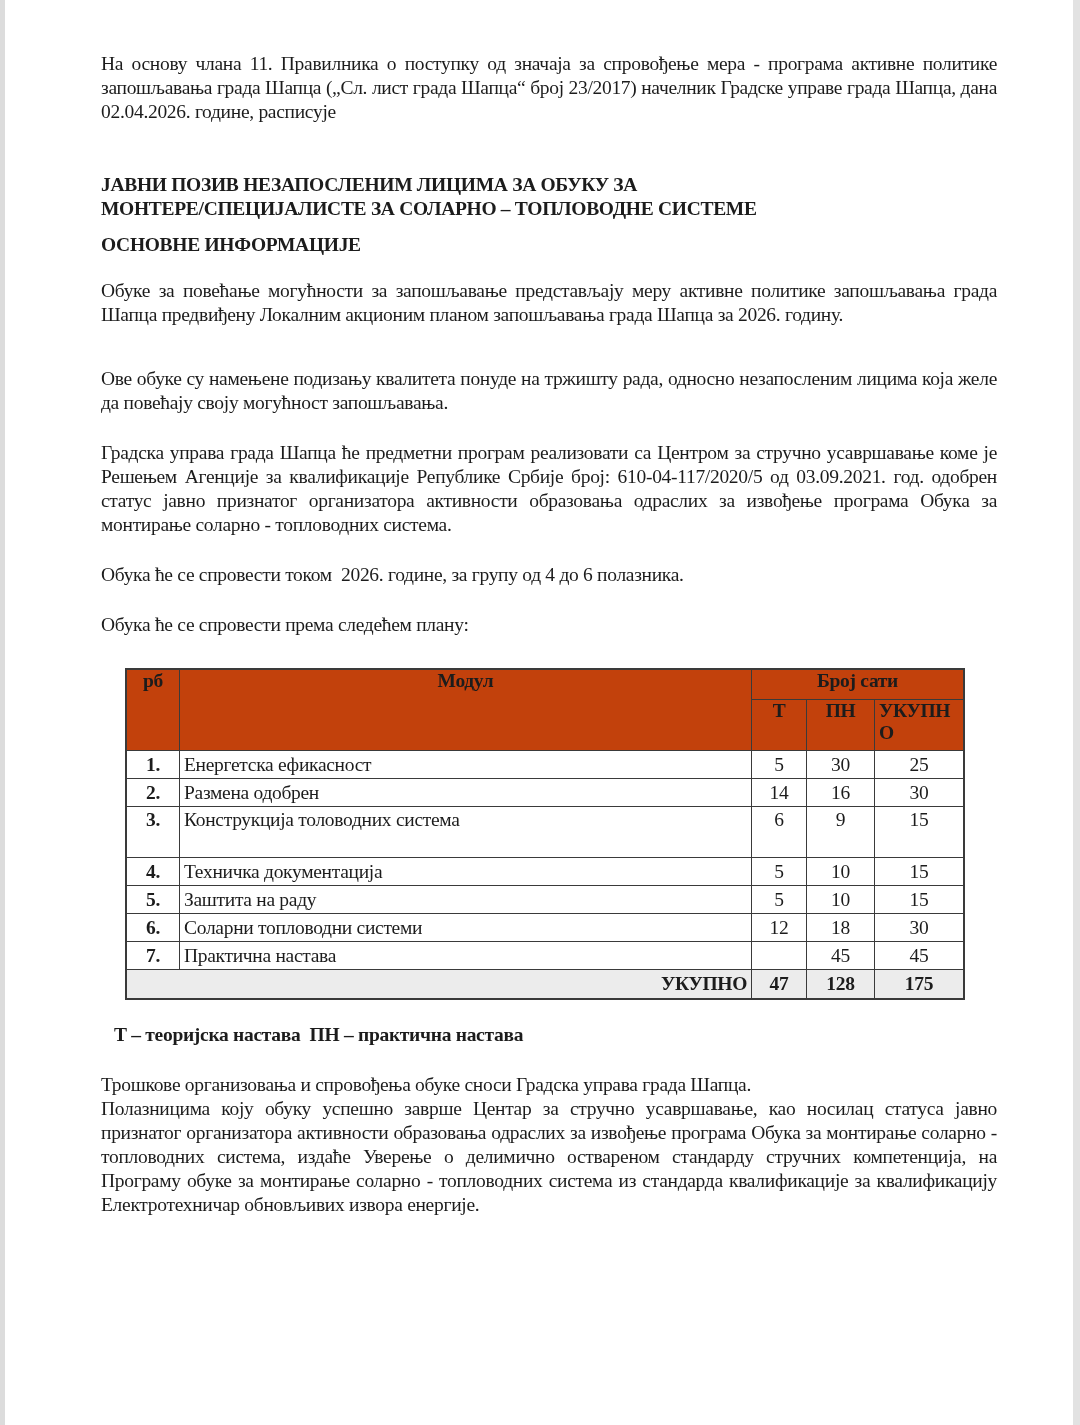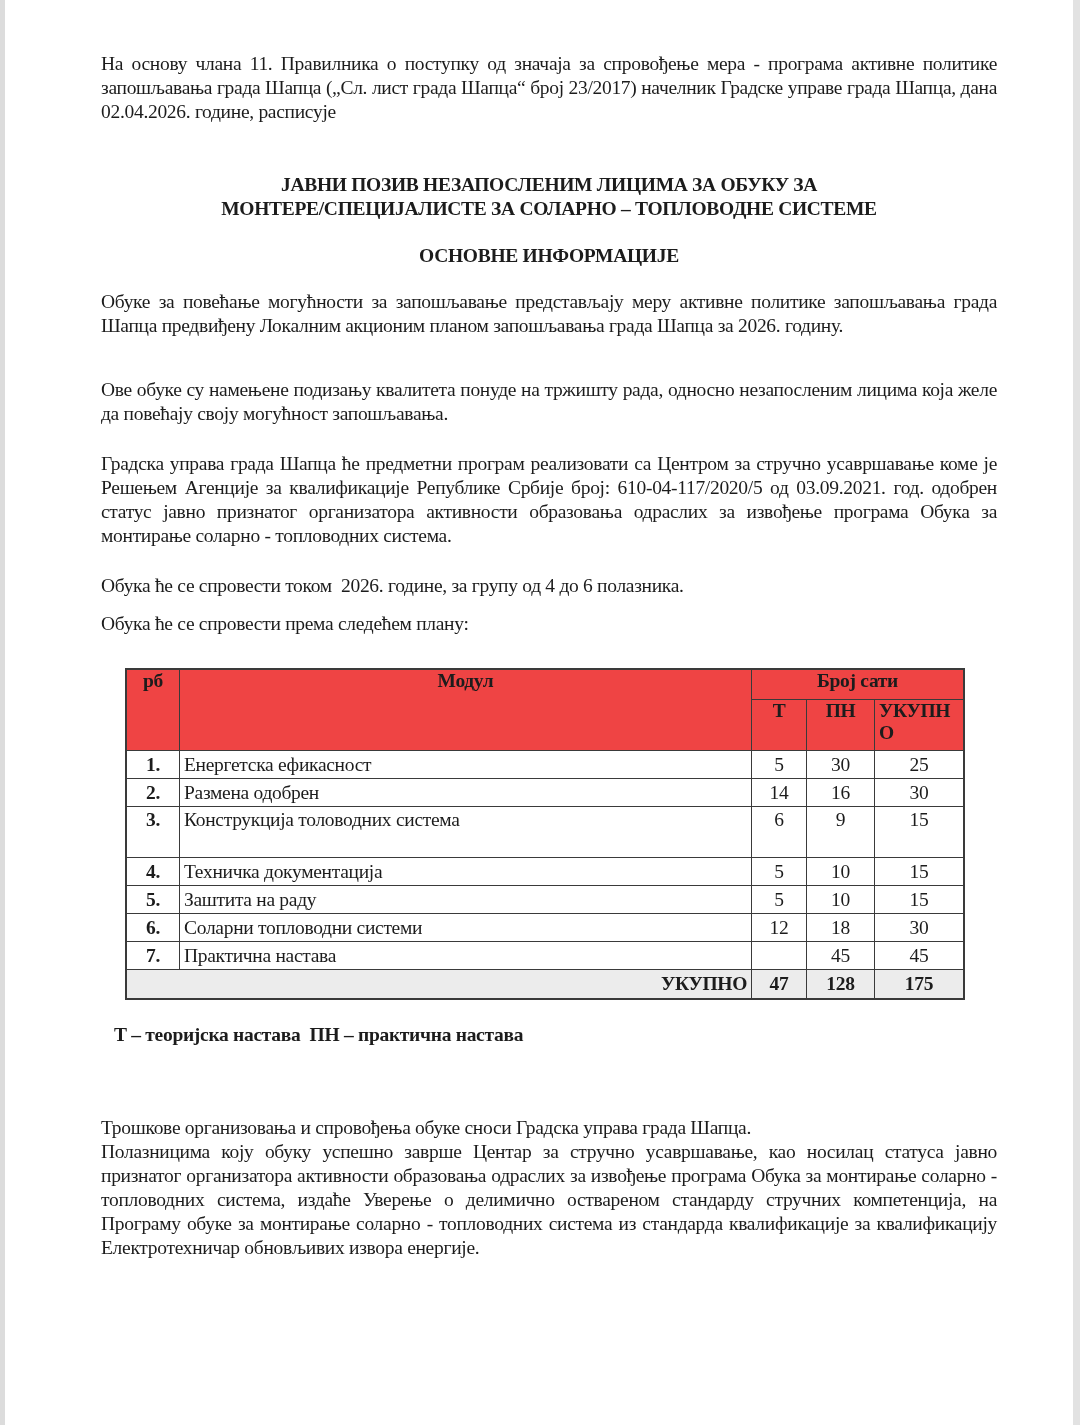--- a/index.html
+++ b/index.html
@@ -29,55 +29,54 @@
       top: 52px;
       width: 896px;
       font-size: 19.5px;
       line-height: 24px;
       letter-spacing: -0.3px;
     }
     p { margin: 0; }
     .just { text-align: justify; text-align-last: auto; }
     .intro { margin-bottom: 16px; }
     .title {
-      text-align: center;
+      text-align: left;
       font-weight: bold;
       font-size: 19.5px;
       line-height: 24px;
       margin-top: 49px;
       padding-left: 0;
     }
     .subtitle {
-      text-align: center;
-      font-weight: bold;
-      margin-top: 23px;
+      font-weight: bold;
+      margin-top: 12px;
     }
     .para1 { margin-top: 22px; }
     .para2 { margin-top: 40px; }
     .para3 { margin-top: 26px; }
     .para4 { margin-top: 26px; }
-    .para5 { margin-top: 14px; }
+    .para5 { margin-top: 26px; }
 
     table.plan {
       position: absolute;
       left: 24px;
       top: 616px;
       width: 840px;
       border-collapse: collapse;
       border: 2px solid #3a3a3a;
       font-size: 19.5px;
       line-height: 22px;
     }
     table.plan td, table.plan th {
       border: 1px solid #3a3a3a;
       padding: 0 4px;
       vertical-align: top;
     }
     table.plan th {
-      background: #ef4444;
+      background: #c2410c;
       font-weight: bold;
       font-family: Liberation Serif, serif;
     }
     .col-rb { width: 44px; text-align: center; font-weight: bold; }
     .col-mod { text-align: left; }
     .col-t { width: 46px; text-align: center; }
     .col-pn { width: 59px; text-align: center; }
     .col-uk { width: 80px; text-align: center; }
     th.h-rb { vertical-align: middle; text-align: center; height: 80px; padding-bottom: 10px; }
     th.h-mod { vertical-align: middle; text-align: center; padding-bottom: 10px; }
@@ -92,21 +91,21 @@
     .legend {
       position: absolute;
       left: 13px;
       top: 971px;
       font-weight: bold;
       white-space: pre;
     }
     .closing {
       position: absolute;
       left: 0;
-      top: 1064px;
+      top: 1021px;
       width: 896px;
     }
   </style>
 </head>
 <body>
 
 <div class="edge-left"></div>
 <div class="edge-right"></div>
 
 <div class="page">

